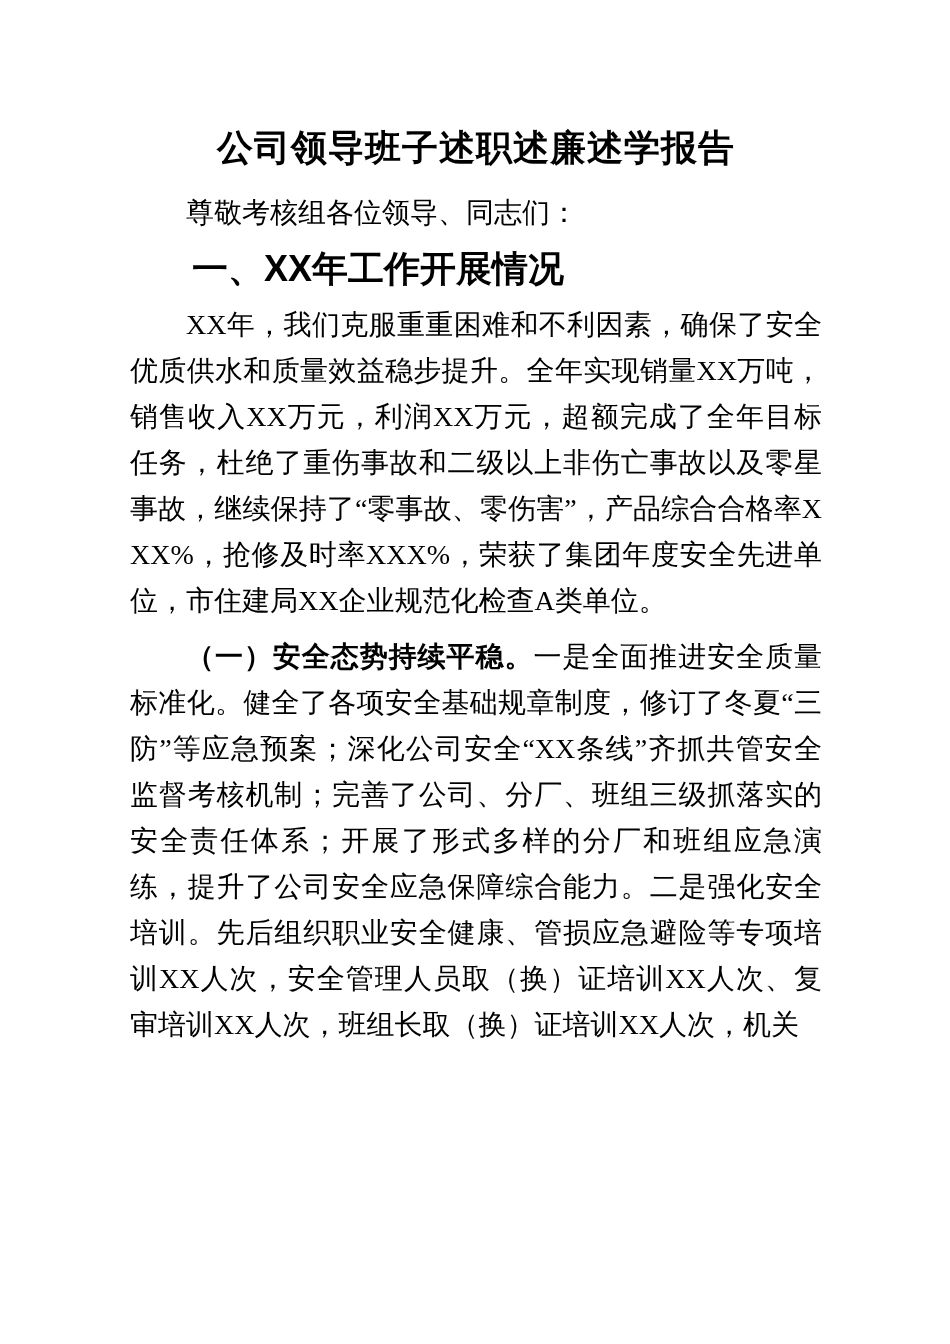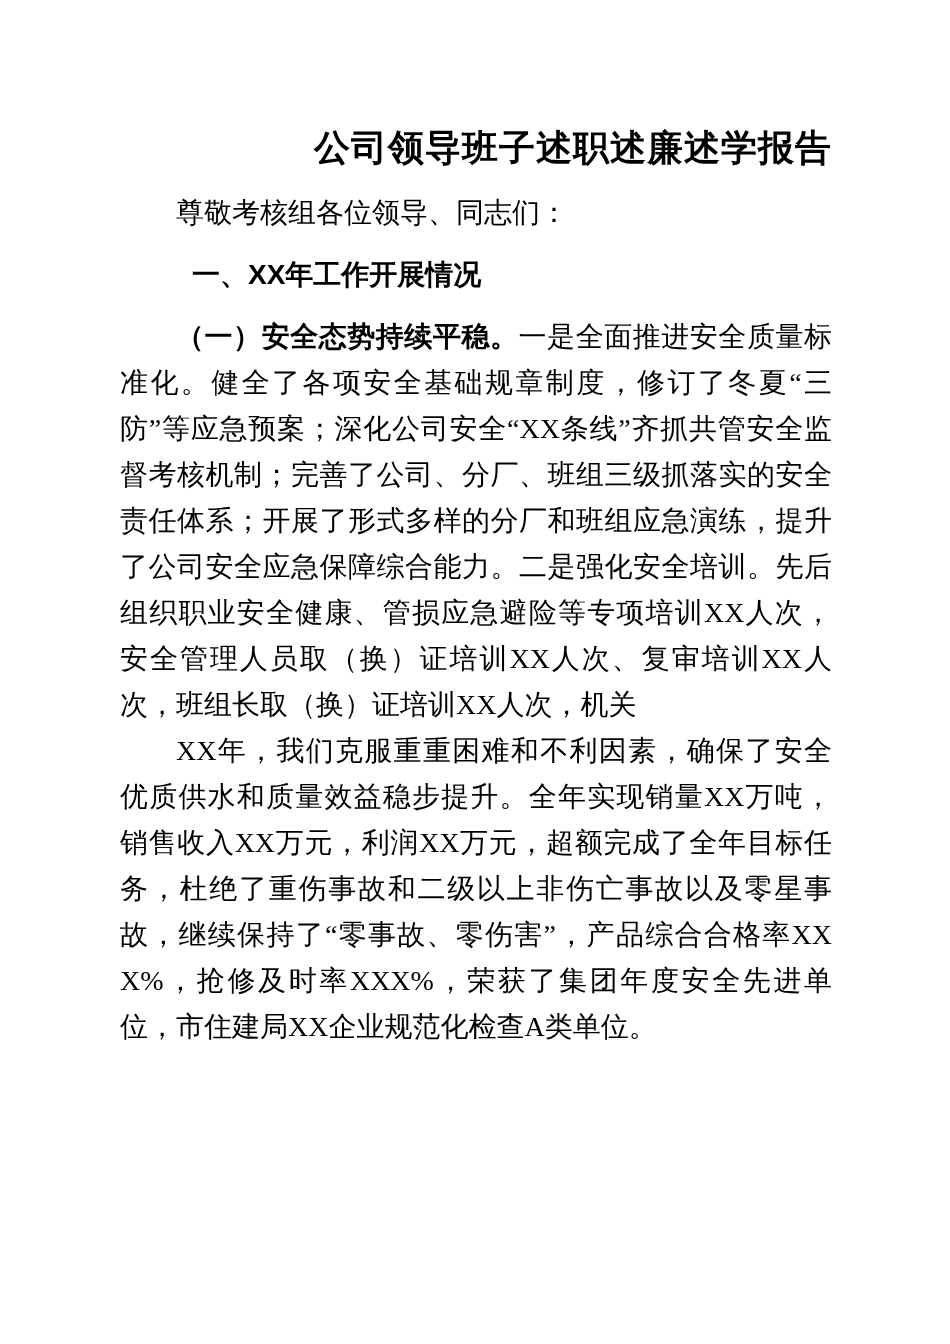--- a/index.html
+++ b/index.html
@@ -13,39 +13,39 @@
     height: 1344px;
     margin: 0 auto;
     background: #ffffff;
     box-sizing: border-box;
     padding: 122px 118px 0 120px;
     color: #000000;
     font-family: "Liberation Serif", "DejaVu Serif", serif;
   }
   .doc-title {
     margin: 0 0 16px 0;
-    text-align: right;
+    text-align: center;
     font-size: 36px;
     font-weight: bold;
     line-height: 52px;
     font-family: "Liberation Serif", "DejaVu Serif", serif;
     letter-spacing: 1px;
   }
   .para {
-    margin: 0;
+    margin: 10px;
     font-size: 28px;
     line-height: 46px;
     text-align: justify;
     text-justify: inter-ideograph;
     text-indent: 2em;
     word-break: break-all;
   }
   .section-heading {
-    margin: 16px;
-    font-size: 28px;
+    margin: 0;
+    font-size: 36px;
     line-height: 46px;
     text-indent: 2em;
     font-weight: bold;
     font-family: "Liberation Sans", "DejaVu Sans", sans-serif;
   }
   .bold-lead {
     font-weight: bold;
   }
 </style>
 </head>
@@ -53,17 +53,17 @@
 
 <div class="page">
 
   <h1 class="doc-title">公司领导班子述职述廉述学报告</h1>
 
   <p class="para">尊敬考核组各位领导、同志们：</p>
 
 
   <h2 class="section-heading">一、XX年工作开展情况</h2>
 
+  <p class="para">XX年，我们克服重重困难和不利因素，确保了安全优质供水和质量效益稳步提升。全年实现销量XX万吨，销售收入XX万元，利润XX万元，超额完成了全年目标任务，杜绝了重伤事故和二级以上非伤亡事故以及零星事故，继续保持了“零事故、零伤害”，产品综合合格率XXX%，抢修及时率XXX%，荣获了集团年度安全先进单位，市住建局XX企业规范化检查A类单位。</p>
+
   <p class="para"><span class="bold-lead">（一）安全态势持续平稳。</span><span>一是全面推进安全质量标准化。健全了各项安全基础规章制度，修订了冬夏“三防”等应急预案；深化公司安全“XX条线”齐抓共管安全监督考核机制；完善了公司、分厂、班组三级抓落实的安全责任体系；开展了形式多样的分厂和班组应急演练，提升了公司安全应急保障综合能力。二是强化安全培训。先后组织职业安全健康、管损应急避险等专项培训XX人次，安全管理人员取（换）证培训XX人次、复审培训XX人次，班组长取（换）证培训XX人次，机关</span></p>
-
-  <p class="para">XX年，我们克服重重困难和不利因素，确保了安全优质供水和质量效益稳步提升。全年实现销量XX万吨，销售收入XX万元，利润XX万元，超额完成了全年目标任务，杜绝了重伤事故和二级以上非伤亡事故以及零星事故，继续保持了“零事故、零伤害”，产品综合合格率XXX%，抢修及时率XXX%，荣获了集团年度安全先进单位，市住建局XX企业规范化检查A类单位。</p>
 
 </div>
 
 </body></html>

